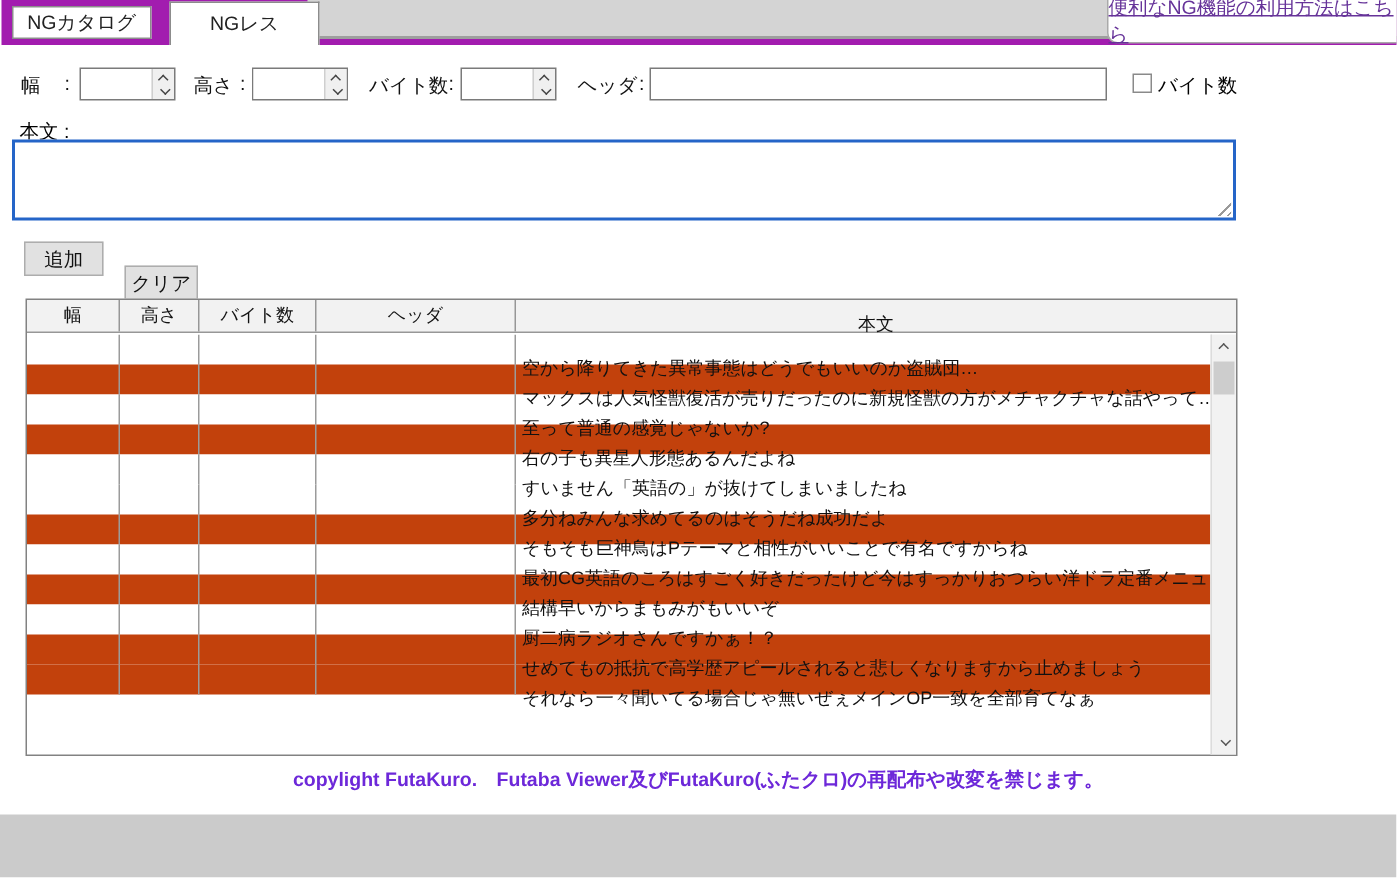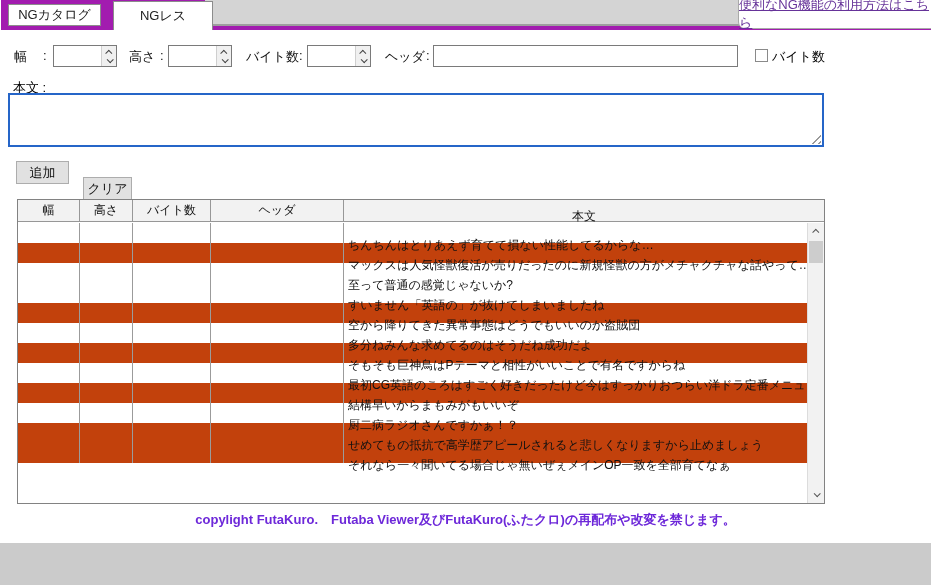--- a/index.html
+++ b/index.html
@@ -153,55 +153,55 @@
       <div class="th c-bytes">バイト数</div>
       <div class="th c-header">ヘッダ</div>
       <div class="th c-body">本文</div>
     </div>
     <div class="tbody">
   <div class="trow">
     <div class="td c-width"></div>
     <div class="td c-height"></div>
     <div class="td c-bytes"></div>
     <div class="td c-header"></div>
-    <div class="td c-body">ちんちんはとりあえず育てて損ない性能してるからな…</div>
+    <div class="td c-body">空から降りてきた異常事態はどうでもいいのか盗賊団…</div>
   </div>
 
   <div class="trow alt">
     <div class="td c-width"></div>
     <div class="td c-height"></div>
     <div class="td c-bytes"></div>
     <div class="td c-header"></div>
     <div class="td c-body">マックスは人気怪獣復活が売りだったのに新規怪獣の方がメチャクチャな話やって…</div>
   </div>
 
   <div class="trow">
     <div class="td c-width"></div>
     <div class="td c-height"></div>
     <div class="td c-bytes"></div>
     <div class="td c-header"></div>
     <div class="td c-body">至って普通の感覚じゃないか?</div>
   </div>
 
+  <div class="trow alt">
+    <div class="td c-width"></div>
+    <div class="td c-height"></div>
+    <div class="td c-bytes"></div>
+    <div class="td c-header"></div>
+    <div class="td c-body">右の子も異星人形態あるんだよね</div>
+  </div>
 
   <div class="trow">
     <div class="td c-width"></div>
     <div class="td c-height"></div>
     <div class="td c-bytes"></div>
     <div class="td c-header"></div>
     <div class="td c-body">すいません「英語の」が抜けてしまいましたね</div>
   </div>
 
-  <div class="trow alt">
-    <div class="td c-width"></div>
-    <div class="td c-height"></div>
-    <div class="td c-bytes"></div>
-    <div class="td c-header"></div>
-    <div class="td c-body">空から降りてきた異常事態はどうでもいいのか盗賊団</div>
-  </div>
 
   <div class="trow">
     <div class="td c-width"></div>
     <div class="td c-height"></div>
     <div class="td c-bytes"></div>
     <div class="td c-header"></div>
     <div class="td c-body">多分ねみんな求めてるのはそうだね成功だよ</div>
   </div>
 
   <div class="trow alt">

